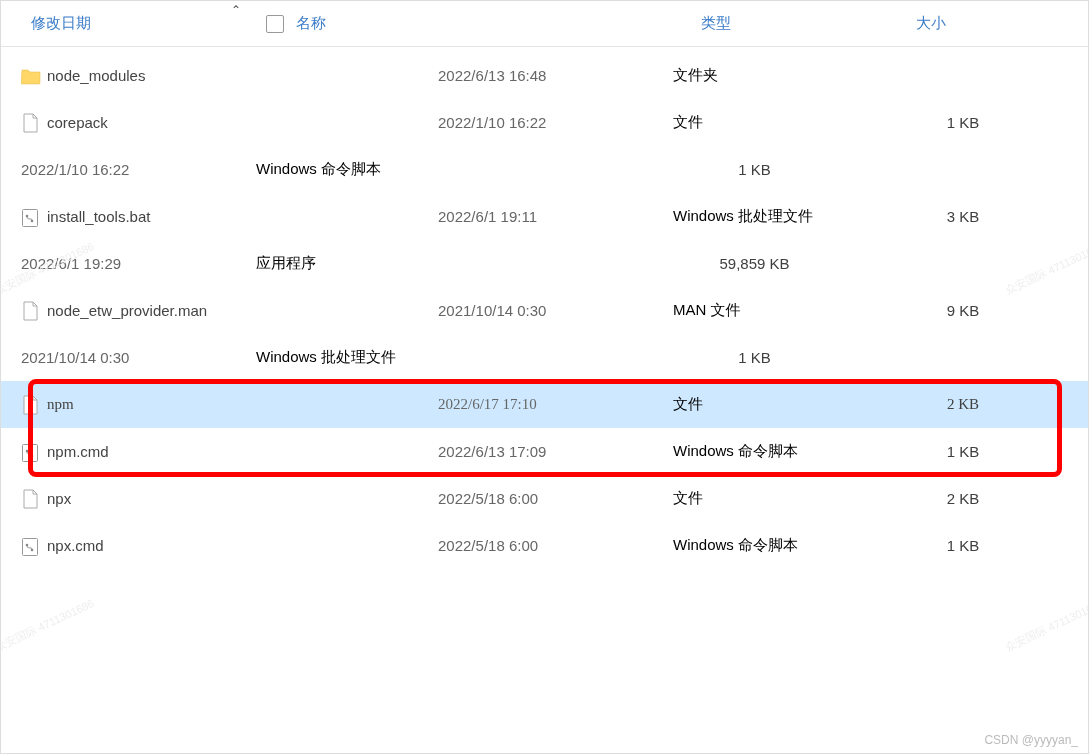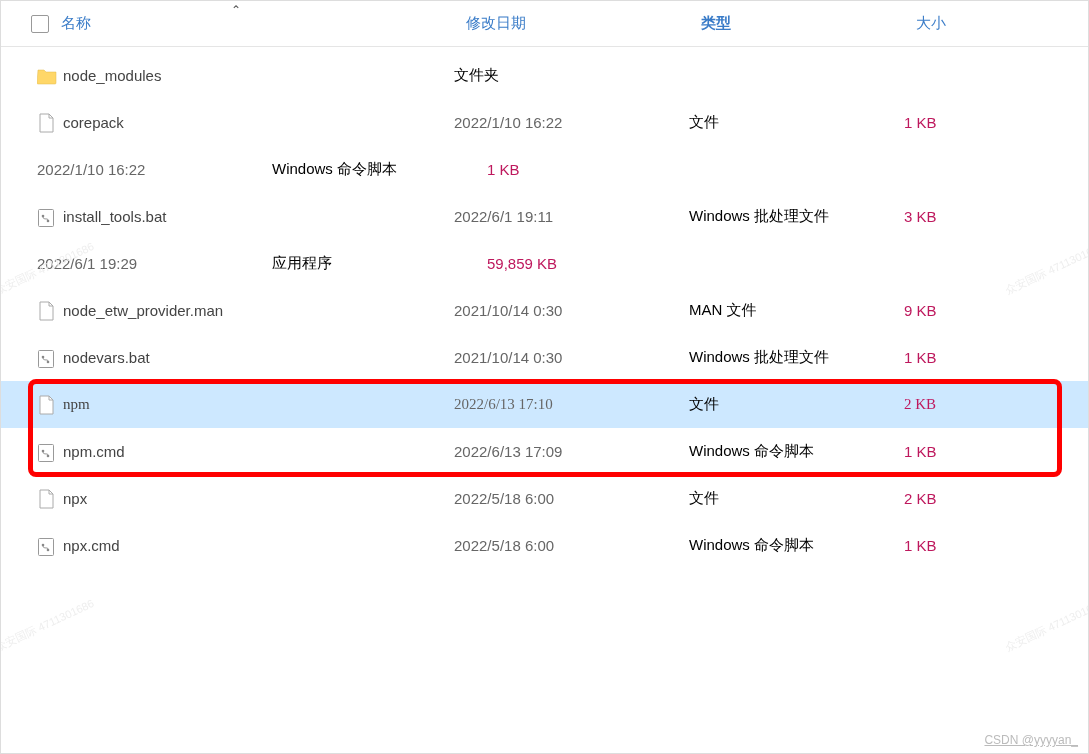--- a/index.html
+++ b/index.html
@@ -24,92 +24,93 @@
     }
     .header .col { display:flex; align-items:center; }
     .checkbox {
       width: 18px; height: 18px; border:1px solid #999; border-radius:2px;
       margin-right: 12px;
       display:inline-block;
       flex:none;
     }
     .col-name { flex:0 0 435px; display:flex; align-items:center;}
     .col-date { flex:0 0 235px; }
-    .col-type { flex:0 0 215px;font-weight:bold; }
+    .col-type { flex:0 0 215px; }
     .col-size { flex:1; text-align:right; padding-right:74px; }
     .sort-arrow {
       position:absolute;
       left: 230px; top: 2px;
       font-size:12px; color:#555;
     }
     .rows { padding-top: 5px; }
     .row {
       display:flex;
       align-items:center;
       height: 47px;
-      padding-left: 36px;
+      padding-left: 20px;
       color:#444;
     }
     .row.selected { background:#cde8ff;font-family:Liberation Serif, serif; }
     .row .name-cell { flex:0 0 417px; display:flex; align-items:center; gap:6px;}
     .row .date-cell { flex:0 0 235px; color:#666;}
     .row .type-cell { flex:0 0 215px; color:#000000;}
-    .row .size-cell { flex:1; text-align:left; padding-right:50px; color:#be185d;}
+    .row .size-cell { flex:1; text-align:center; padding-right:50px; color:#404040;}
     .icon { width:20px; height:22px; display:flex; align-items:center; justify-content:center; flex:none;}
     .highlight-box {
       position:absolute;
       left: 27px; top: 378px;
       width: 1034px; height: 98px;
       border: 5px solid #ff0000;
       border-radius: 8px;
       pointer-events:none;
     }
     .watermark {
       position:absolute;
       color:#eee; font-size:11px;
       transform: rotate(-25deg);
       pointer-events:none;
       user-select:none;
     }
     .credit {
       position:absolute; bottom:6px; right:10px;
-      font-size:12px; color:#bbb;text-decoration:underline;
+      font-size:12px; color:#bbb;
     }
     svg { display:block; }
   </style>
 </head>
 <body>
 
 <div class="header">
   <span class="sort-arrow">⌃</span>
+  <div class="col col-date">
+      <span>修改日期</span>
+    </div>
   <div class="col col-name">
     <span class="checkbox"></span>
     <span>名称</span>
   </div>
-  <div class="col col-date">
-      <span>修改日期</span>
-    </div>
   <div class="col col-type">
       <span>类型</span>
     </div>
   <div class="col col-size">
       <span>大小</span>
     </div>
 </div>
 
 <div class="rows" id="rows">
     <div class="row">
       <div class="name-cell">
         <span class="icon">
           <svg width="20" height="18" viewBox="0 0 20 18">
             <path d="M1 3 h6 l2 2 h10 v11 a1 1 0 0 1 -1 1 h-17 a1 1 0 0 1 -1 -1 z" fill="#ffd768" stroke="#e0b84a" stroke-width="0.5"></path>
           </svg>
         </span>
         <span>node_modules</span>
       </div>
+      <div class="date-cell">2022/6/13 16:48</div>
       <div class="type-cell">文件夹</div>
       <div class="size-cell"></div>
     </div>
     <div class="row">
       <div class="name-cell">
         <span class="icon">
           <svg width="18" height="20" viewBox="0 0 18 20">
             <path d="M2 1 h9 l4 4 v14 h-13 z" fill="#fff" stroke="#aaa" stroke-width="1"></path>
             <path d="M11 1 v4 h4" fill="none" stroke="#aaa" stroke-width="1"></path>
           </svg>
@@ -155,92 +156,80 @@
             <path d="M11 1 v4 h4" fill="none" stroke="#aaa" stroke-width="1"></path>
           </svg>
         </span>
         <span>node_etw_provider.man</span>
       </div>
       <div class="date-cell">2021/10/14 0:30</div>
       <div class="type-cell">MAN 文件</div>
       <div class="size-cell">9 KB</div>
     </div>
     <div class="row">
+      <div class="date-cell">2021/10/14 0:30</div>
+      <div class="type-cell">Windows 批处理文件</div>
+      <div class="size-cell">1 KB</div>
+    </div>
+    <div class="row selected">
+      <div class="name-cell">
+        <span class="icon">
+          <svg width="18" height="20" viewBox="0 0 18 20">
+            <path d="M2 1 h9 l4 4 v14 h-13 z" fill="#fff" stroke="#aaa" stroke-width="1"></path>
+            <path d="M11 1 v4 h4" fill="none" stroke="#aaa" stroke-width="1"></path>
+          </svg>
+        </span>
+        <span>npm</span>
+      </div>
+      <div class="date-cell">2022/6/17 17:10</div>
+      <div class="type-cell">文件</div>
+      <div class="size-cell">2 KB</div>
+    </div>
+    <div class="row">
       <div class="name-cell">
         <span class="icon">
           <svg width="20" height="20" viewBox="0 0 20 20">
             <rect x="1.5" y="2.5" width="15" height="17" rx="1" fill="#fff" stroke="#999" stroke-width="1"></rect>
             <path d="M12 1 L17 6 V19 H2 V1 Z" fill="none"></path>
             <circle cx="6" cy="9" r="1.3" fill="#888"></circle>
             <circle cx="11" cy="14" r="1.3" fill="#888"></circle>
             <path d="M6 10 C6 13 11 11 11 13" stroke="#888" stroke-width="1" fill="none"></path>
           </svg>
         </span>
-        <span>nodevars.bat</span>
-      </div>
-      <div class="date-cell">2021/10/14 0:30</div>
-      <div class="type-cell">Windows 批处理文件</div>
-      <div class="size-cell">1 KB</div>
-    </div>
-    <div class="row selected">
-      <div class="name-cell">
-        <span class="icon">
-          <svg width="18" height="20" viewBox="0 0 18 20">
-            <path d="M2 1 h9 l4 4 v14 h-13 z" fill="#fff" stroke="#aaa" stroke-width="1"></path>
-            <path d="M11 1 v4 h4" fill="none" stroke="#aaa" stroke-width="1"></path>
-          </svg>
-        </span>
-        <span>npm</span>
-      </div>
-      <div class="date-cell">2022/6/13 17:10</div>
+        <span>npm.cmd</span>
+      </div>
+      <div class="date-cell">2022/6/13 17:09</div>
+      <div class="type-cell">Windows 命令脚本</div>
+      <div class="size-cell">1 KB</div>
+    </div>
+    <div class="row">
+      <div class="name-cell">
+        <span class="icon">
+          <svg width="18" height="20" viewBox="0 0 18 20">
+            <path d="M2 1 h9 l4 4 v14 h-13 z" fill="#fff" stroke="#aaa" stroke-width="1"></path>
+            <path d="M11 1 v4 h4" fill="none" stroke="#aaa" stroke-width="1"></path>
+          </svg>
+        </span>
+        <span>npx</span>
+      </div>
+      <div class="date-cell">2022/5/18 6:00</div>
       <div class="type-cell">文件</div>
       <div class="size-cell">2 KB</div>
     </div>
     <div class="row">
       <div class="name-cell">
         <span class="icon">
           <svg width="20" height="20" viewBox="0 0 20 20">
             <rect x="1.5" y="2.5" width="15" height="17" rx="1" fill="#fff" stroke="#999" stroke-width="1"></rect>
             <path d="M12 1 L17 6 V19 H2 V1 Z" fill="none"></path>
             <circle cx="6" cy="9" r="1.3" fill="#888"></circle>
             <circle cx="11" cy="14" r="1.3" fill="#888"></circle>
             <path d="M6 10 C6 13 11 11 11 13" stroke="#888" stroke-width="1" fill="none"></path>
           </svg>
         </span>
-        <span>npm.cmd</span>
-      </div>
-      <div class="date-cell">2022/6/13 17:09</div>
-      <div class="type-cell">Windows 命令脚本</div>
-      <div class="size-cell">1 KB</div>
-    </div>
-    <div class="row">
-      <div class="name-cell">
-        <span class="icon">
-          <svg width="18" height="20" viewBox="0 0 18 20">
-            <path d="M2 1 h9 l4 4 v14 h-13 z" fill="#fff" stroke="#aaa" stroke-width="1"></path>
-            <path d="M11 1 v4 h4" fill="none" stroke="#aaa" stroke-width="1"></path>
-          </svg>
-        </span>
-        <span>npx</span>
-      </div>
-      <div class="date-cell">2022/5/18 6:00</div>
-      <div class="type-cell">文件</div>
-      <div class="size-cell">2 KB</div>
-    </div>
-    <div class="row">
-      <div class="name-cell">
-        <span class="icon">
-          <svg width="20" height="20" viewBox="0 0 20 20">
-            <rect x="1.5" y="2.5" width="15" height="17" rx="1" fill="#fff" stroke="#999" stroke-width="1"></rect>
-            <path d="M12 1 L17 6 V19 H2 V1 Z" fill="none"></path>
-            <circle cx="6" cy="9" r="1.3" fill="#888"></circle>
-            <circle cx="11" cy="14" r="1.3" fill="#888"></circle>
-            <path d="M6 10 C6 13 11 11 11 13" stroke="#888" stroke-width="1" fill="none"></path>
-          </svg>
-        </span>
         <span>npx.cmd</span>
       </div>
       <div class="date-cell">2022/5/18 6:00</div>
       <div class="type-cell">Windows 命令脚本</div>
       <div class="size-cell">1 KB</div>
     </div>
   </div>
 
 <div class="highlight-box"></div>
 

